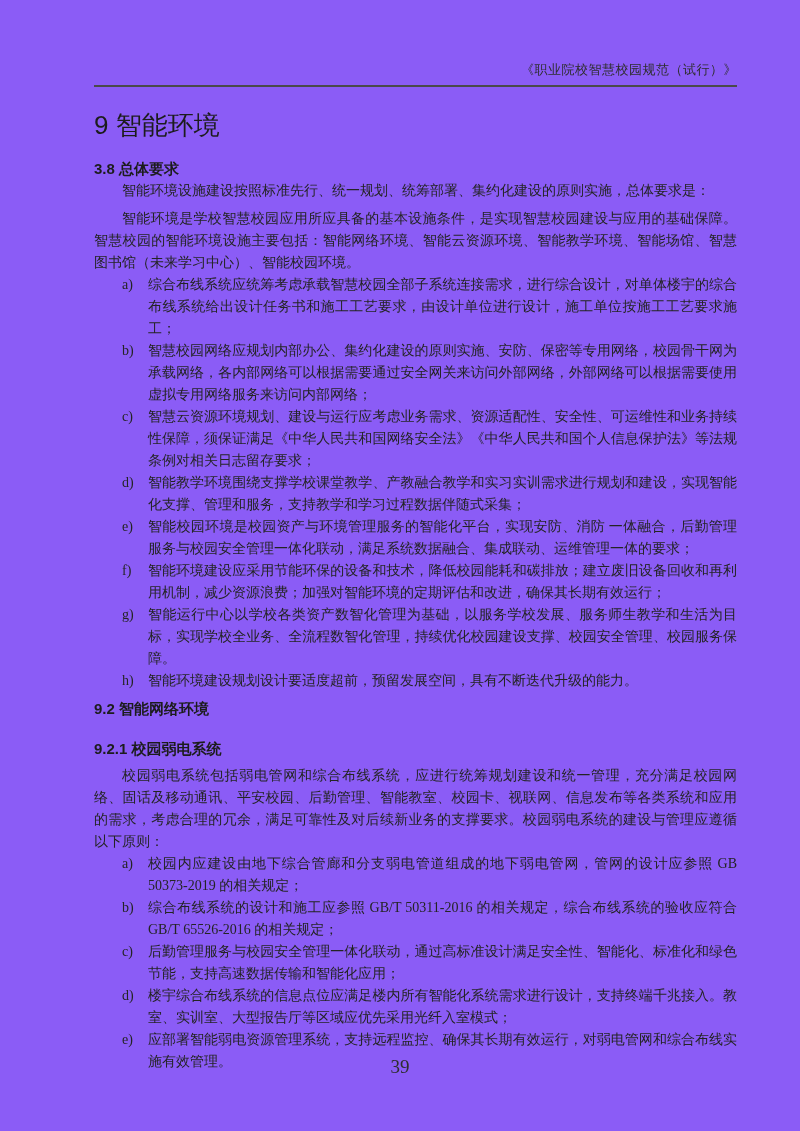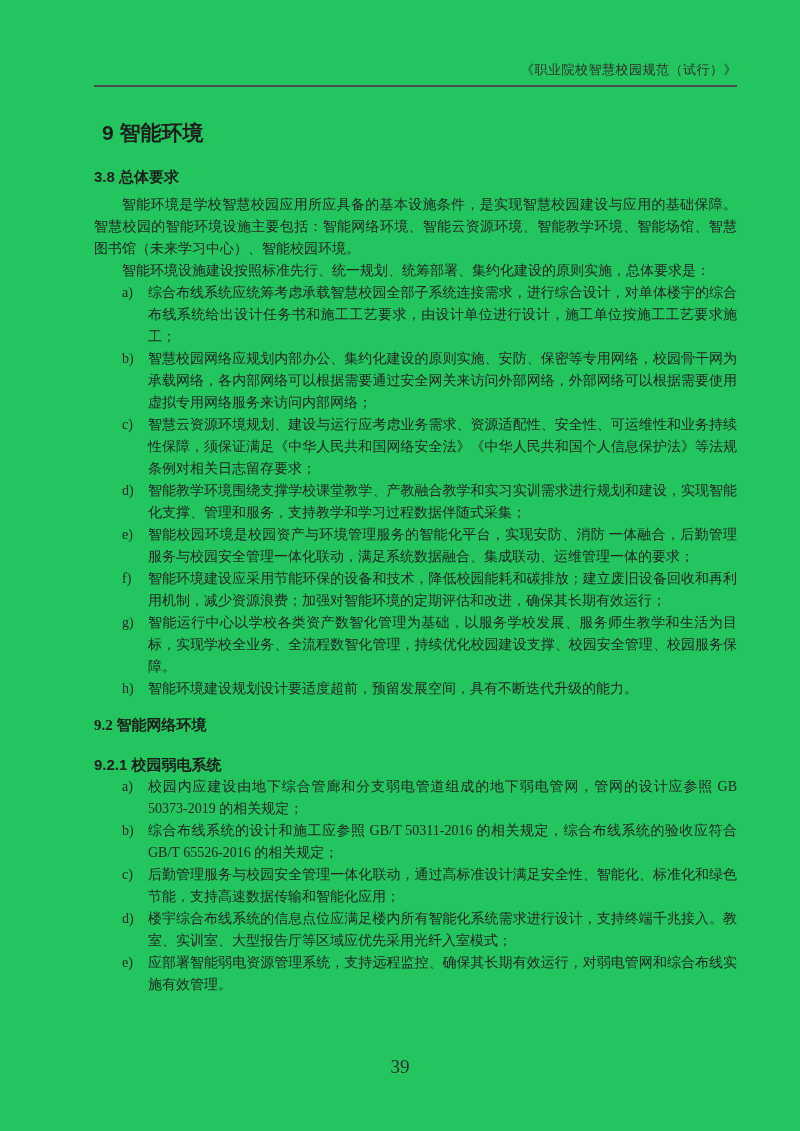--- a/index.html
+++ b/index.html
@@ -1,20 +1,20 @@
 <!DOCTYPE html>
 <html><head>
 <meta charset="utf-8">
 <style>
   html, body { margin: 0; padding: 0; background: #ffffff; }
   .page {
     position: relative;
     width: 800px;
     height: 1131px;
-    background: #22c55e;
+    background: #8b5cf6;
     font-family: "Liberation Serif", "DejaVu Serif", serif;
     color: #212121;
     overflow: hidden;
   }
   .doc-header {
     position: absolute;
     top: 61px;
     right: 63px;
     font-size: 13px;
     letter-spacing: 0.5px;
@@ -30,35 +30,35 @@
     border-top: 2px solid #4a4a4a;
   }
   .content {
     position: absolute;
     top: 112px;
     left: 94px;
     width: 643px;
   }
   .chapter-title {
     font-family: "Liberation Sans", "DejaVu Sans", sans-serif;
-    font-size: 21px;
-    font-weight: 700;
+    font-size: 26px;
+    font-weight: 400;
     line-height: 26px;
-    margin: 8px;
+    margin: 0;
     color: #1c1c1c;
   }
   .sec-heading {
     font-family: "Liberation Sans", "DejaVu Sans", sans-serif;
     font-size: 15px;
     font-weight: 600;
     line-height: 22px;
     margin: 20px 0 0 0;
     color: #1c1c1c;
   }
-  .sec-heading.tight { margin-top: 14px; font-family: Liberation Serif, serif; }
+  .sec-heading.tight { margin-top: 6px; }
   .sec-heading.sub { margin-top: 18px; }
   .para {
     font-size: 14px;
     line-height: 22px;
     text-align: justify;
     text-indent: 2em;
     margin: 6px 0 0 0;
     color: #242424;
   }
   .para.cont { margin-top: 0; }
@@ -96,22 +96,22 @@
 
   <div class="doc-header">《职业院校智慧校园规范（试行）》</div>
   <div class="header-rule"></div>
 
   <div class="content">
 
     <h1 class="chapter-title">9 智能环境</h1>
 
     <h2 class="sec-heading">3.8 总体要求</h2>
 
+    <p class="para cont">智能环境设施建设按照标准先行、统一规划、统筹部署、集约化建设的原则实施，总体要求是：</p>
     <p class="para">智能环境是学校智慧校园应用所应具备的基本设施条件，是实现智慧校园建设与应用的基础保障。智慧校园的智能环境设施主要包括：智能网络环境、智能云资源环境、智能教学环境、智能场馆、智慧图书馆（未来学习中心）、智能校园环境。</p>
-    <p class="para cont">智能环境设施建设按照标准先行、统一规划、统筹部署、集约化建设的原则实施，总体要求是：</p>
 
     <div class="list">
       <div class="item">
         <span class="marker">a)</span>
         <span class="text">综合布线系统应统筹考虑承载智慧校园全部子系统连接需求，进行综合设计，对单体楼宇的综合布线系统给出设计任务书和施工工艺要求，由设计单位进行设计，施工单位按施工工艺要求施工；</span>
       </div>
       <div class="item">
         <span class="marker">b)</span>
         <span class="text">智慧校园网络应规划内部办公、集约化建设的原则实施、安防、保密等专用网络，校园骨干网为承载网络，各内部网络可以根据需要通过安全网关来访问外部网络，外部网络可以根据需要使用虚拟专用网络服务来访问内部网络；</span>
       </div>
@@ -138,20 +138,21 @@
       <div class="item">
         <span class="marker">h)</span>
         <span class="text">智能环境建设规划设计要适度超前，预留发展空间，具有不断迭代升级的能力。</span>
       </div>
     </div>
 
     <h2 class="sec-heading tight">9.2 智能网络环境</h2>
 
     <h2 class="sec-heading sub">9.2.1 校园弱电系统</h2>
 
+    <p class="para p921">校园弱电系统包括弱电管网和综合布线系统，应进行统筹规划建设和统一管理，充分满足校园网络、固话及移动通讯、平安校园、后勤管理、智能教室、校园卡、视联网、信息发布等各类系统和应用的需求，考虑合理的冗余，满足可靠性及对后续新业务的支撑要求。校园弱电系统的建设与管理应遵循以下原则：</p>
 
     <div class="list">
       <div class="item">
         <span class="marker">a)</span>
         <span class="text">校园内应建设由地下综合管廊和分支弱电管道组成的地下弱电管网，管网的设计应参照 GB 50373-2019 的相关规定；</span>
       </div>
       <div class="item">
         <span class="marker">b)</span>
         <span class="text">综合布线系统的设计和施工应参照 GB/T 50311-2016 的相关规定，综合布线系统的验收应符合 GB/T 65526-2016 的相关规定；</span>
       </div>

